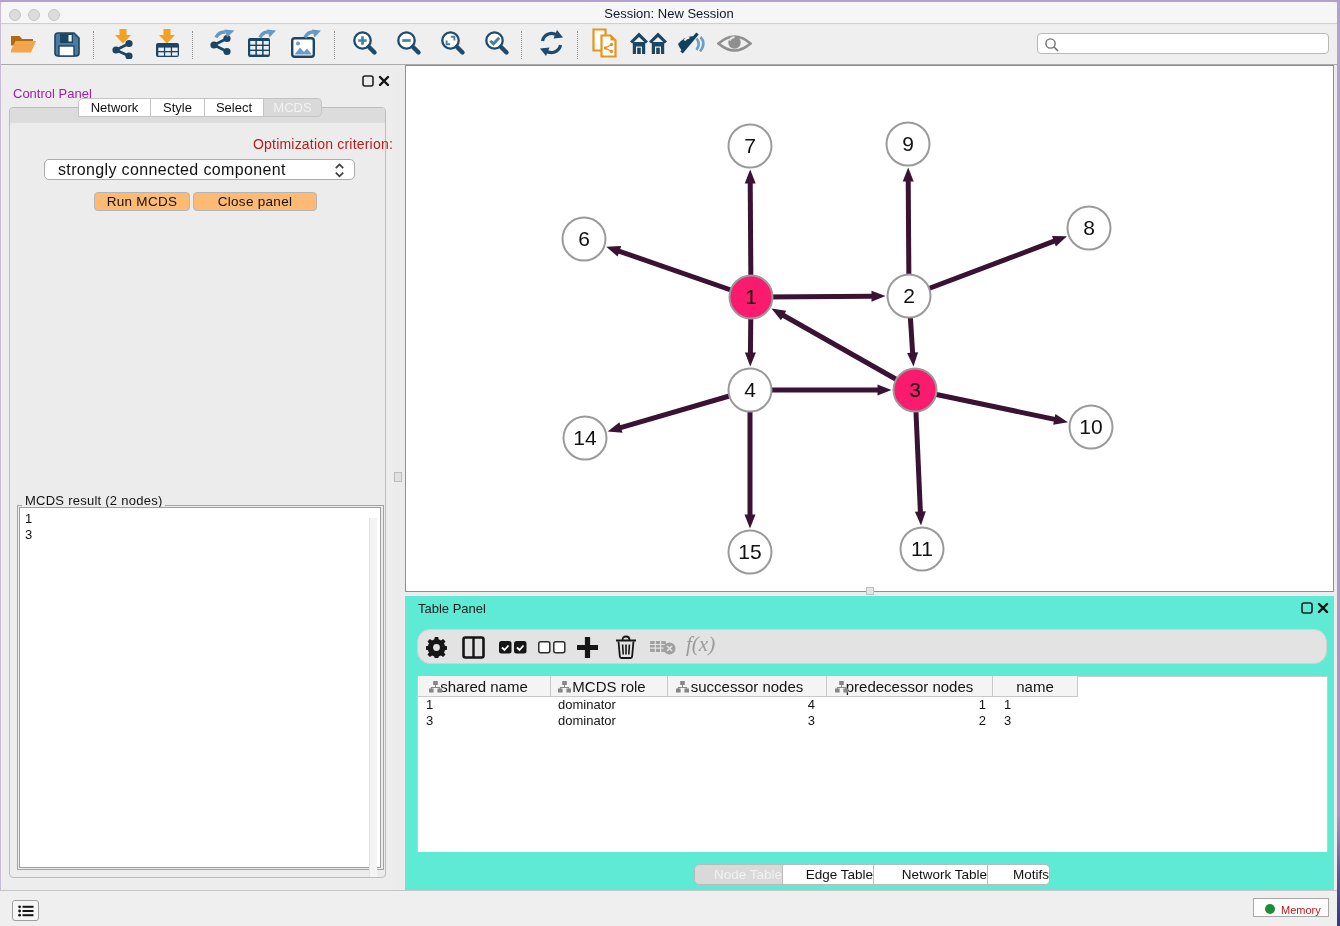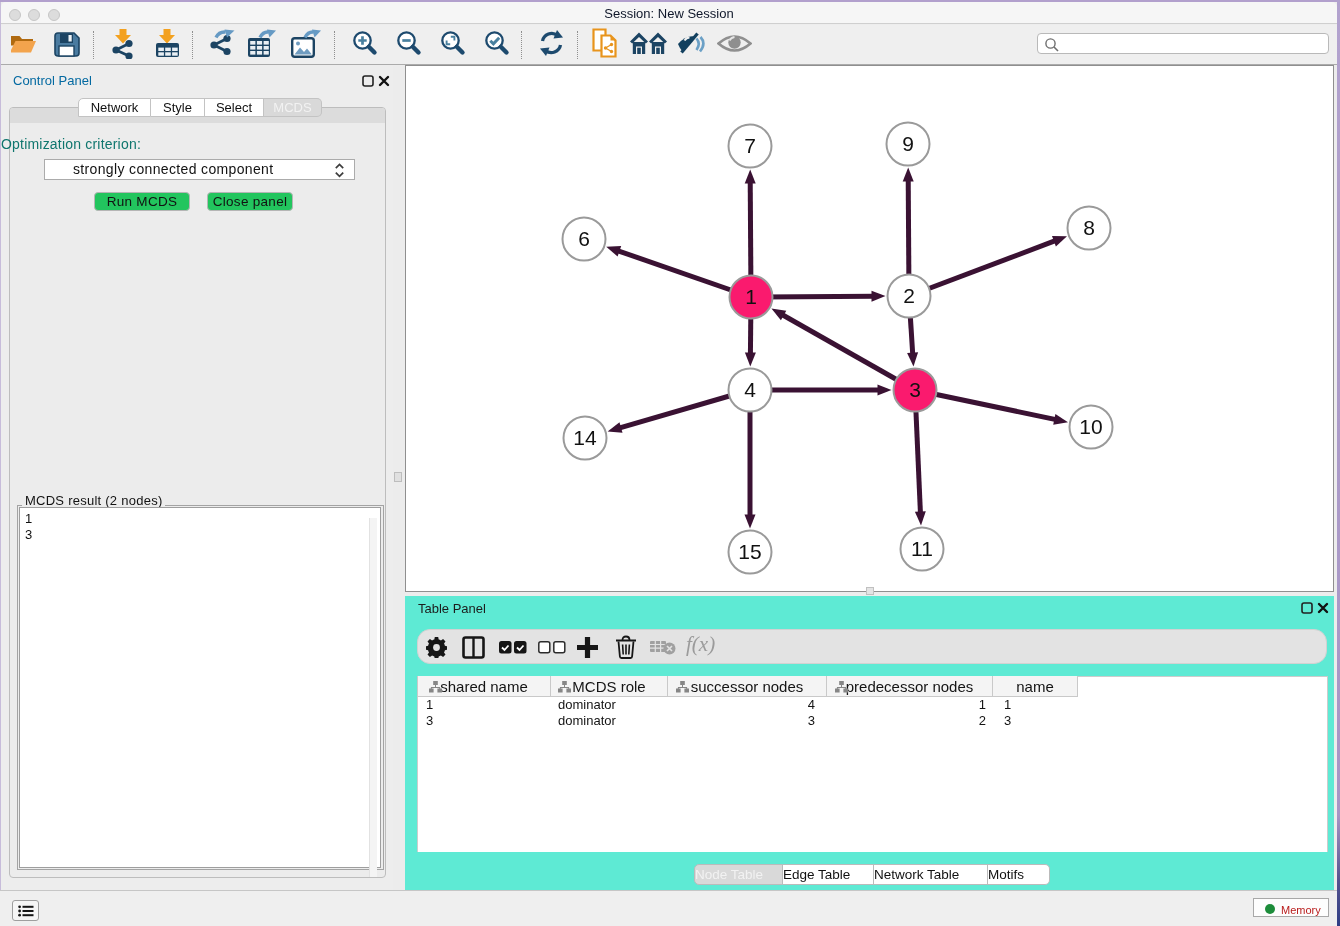--- a/index.html
+++ b/index.html
@@ -12,47 +12,47 @@
 #titlebar{left:1px;top:2px;width:1336px;height:22px;background:#f6f6f6;border-bottom:1px solid #cfcfcf;border-radius:5px 5px 0 0}
 .tl{width:12px;height:12px;border-radius:50%;background:#dcdcdc;border:1px solid #c6c6c6;position:absolute;top:7px}
 #wtitle{position:absolute;top:4px;width:100%;text-align:center;font-size:13px;color:#0f172a}
 
 #toolbar{left:1px;top:25px;width:1336px;height:40px;background:#efefef;border-bottom:1px solid #ababab}
 .sep{position:absolute;top:6px;height:28px;width:1px;border-left:1px dotted #8f8f8f}
 .ticon{position:absolute;top:6px}
 #searchbox{position:absolute;left:1036px;top:8px;width:292px;height:21px;background:#fff;border:1px solid #b9b9b9;border-radius:4px}
 
 #cpanel{left:1px;top:66px;width:392px;height:824px;background:#ededed}
-#cp-title{position:absolute;left:12px;top:7px;font-size:13px;color:#0369a1}
+#cp-title{position:absolute;left:12px;top:20px;font-size:13px;color:#a21caf}
 .hdr-ico{position:absolute;top:9px}
 .tab{position:absolute;top:32px;height:19px;background:#fff;border:1px solid #c3c3c3;font-size:13px;color:#111;text-align:center;line-height:18px}
 #tabbox{position:absolute;left:8px;top:41px;width:377px;height:771px;border:1px solid #bdbdbd;border-radius:4px;background:#ececec;overflow:hidden}
 #tabbox-band{position:absolute;left:0;top:0;width:100%;height:15px;background:#dcdcdc}
-#optlabel{position:absolute;left:0;top:70px;width:100%;text-align:left;font-size:14px;letter-spacing:0.2px;color:#0f766e}
-#selbox{position:absolute;left:43px;top:93px;width:311px;height:21px;background:#fff;border:1px solid #ababab;border-radius:0;font-size:14px;letter-spacing:0.35px;color:#121212;line-height:19px;padding-left:28px}
-.btn{position:absolute;top:126px;height:19px;background:#22c55e;border:1px solid #b5b5b5;border-radius:4px;font-size:13.5px;letter-spacing:0.3px;color:#121212;text-align:center;line-height:17px}
+#optlabel{position:absolute;left:0;top:70px;width:100%;text-align:right;font-size:14px;letter-spacing:0.2px;color:#b91c1c}
+#selbox{position:absolute;left:43px;top:93px;width:311px;height:21px;background:#fff;border:1px solid #ababab;border-radius:5px;font-size:16px;letter-spacing:0.35px;color:#121212;line-height:19px;padding-left:13px}
+.btn{position:absolute;top:126px;height:19px;background:#fdba74;border:1px solid #b5b5b5;border-radius:4px;font-size:13.5px;letter-spacing:0.3px;color:#121212;text-align:center;line-height:17px}
 #fieldset{position:absolute;left:16px;top:432px;width:367px;height:372px}
 #fs-border{position:absolute;left:0;top:7px;width:100%;height:365px;border:1px solid #a3a3a3}
 #fs-legend{position:absolute;left:5px;top:-5px;background:#ececec;padding:0 3px;font-size:13px;letter-spacing:0.25px;color:#131313}
 #fs-area{position:absolute;left:2px;top:9px;width:362px;height:361px;background:#fff;border:1px solid #9e9e9e;font-size:13px;color:#111;line-height:16px;padding:3px 0 0 5px}
 #fs-scroll{position:absolute;right:3px;top:10px;width:8px;height:359px;background:#f4f4f4;border-left:1px solid #e2e2e2}
 
 #netwin{left:405px;top:65px;width:929px;height:527px;border:1px solid #8f8f8f;background:#fff}
 #nw-titlebar{position:absolute;left:0;top:0;width:100%;height:21px;background:linear-gradient(#f4f4f4,#dcdcdc);border-bottom:1px solid #9f9f9f}
 #nw-title{position:absolute;top:3px;width:100%;text-align:center;font-size:13.5px;font-weight:700;letter-spacing:0.3px;color:#1a1a1a}
 .mtl{position:absolute;top:3.5px;width:13px;height:13px;border-radius:50%}
 #canvas{position:absolute;left:0;top:21px;width:927px;height:504px;background:#fff}
 
 #tpanel{left:405px;top:596px;width:929px;height:294px;background:#5eead4}
 #tp-title{position:absolute;left:13px;top:5px;font-size:13px;color:#1c1c1c}
 #tp-toolbar{position:absolute;left:12px;top:33px;width:910px;height:35px;background:#e3e3e3;border:1px solid #d2d2d2;border-radius:13px}
 #tbl-white{position:absolute;left:12px;top:80px;width:911px;height:176px;background:#fff;border:1px solid #cccccc;border-bottom:none}
 .th{position:absolute;top:0;height:21px;background:#f4f4f4;border-right:1px solid #c9c9c9;border-bottom:1px solid #c9c9c9;font-size:15px;color:#141414;text-align:center;line-height:21px}
 .td{position:absolute;font-size:13px;color:#141414;height:16px;line-height:16px}
-.btab{position:absolute;top:268px;height:21px;background:#fff;border:1px solid #bbbbbb;border-radius:5px;font-size:13.5px;color:#111;text-align:left;line-height:19px}
+.btab{position:absolute;top:268px;height:21px;background:#fff;border:1px solid #bbbbbb;border-radius:5px;font-size:13.5px;color:#111;text-align:right;line-height:19px}
 
 #statusbar{left:0;top:890px;width:1340px;height:36px;background:#efefef;border-top:1px solid #c6c6c6}
 #listbtn{position:absolute;left:12px;top:9px;width:27px;height:21px;background:#f6f6f6;border:1px solid #9e9e9e;border-radius:3px}
 #membtn{position:absolute;left:1253px;top:7px;width:76px;height:19px;background:#fdfdfd;border:1px solid #a8a8a8;font-size:11px;color:#b91c1c;line-height:22px}
 </style></head>
 <body>
 <div class="abs" id="pframe-left"></div>
 <div class="abs" id="titlebar">
   <div class="tl" style="left:8px"></div>
     <div class="tl" style="left:27px"></div>
@@ -217,21 +217,21 @@
   <div class="tab" style="left:150px;width:54px;border-left:none">Style</div>
   <div class="tab" style="left:204px;width:59px;border-left:none">Select</div>
   <div class="tab" style="left:263px;width:58px;border-left:none;background:#d9d9d9;color:#f2f2f2;border-radius:0 5px 5px 0">MCDS</div>
   <div id="optlabel">Optimization criterion:</div>
   <div id="selbox">strongly connected component
     <svg style="position:absolute;right:9px;top:3px" width="11" height="15" viewBox="0 0 11 15">
         <path d="M1.8 5.2 L5.5 1.4 L9.2 5.2 M1.8 9.6 L5.5 13.4 L9.2 9.6" fill="none" stroke="#3d3d3d" stroke-width="1.7"></path>
       </svg>
   </div>
   <div class="btn" style="left:93px;width:96px">Run MCDS</div>
-  <div class="btn" style="left:206px;width:86px">Close panel</div>
+  <div class="btn" style="left:192px;width:124px">Close panel</div>
   <div id="fieldset">
     <div id="fs-border"></div>
     <div id="fs-legend">MCDS result (2 nodes)</div>
     <div id="fs-area">1<br>3<div id="fs-scroll"></div></div>
   </div>
 </div>
 <div class="abs" style="left:393px;top:66px;width:12px;height:824px;background:#ececec"></div>
 <div class="abs" style="left:394px;top:472px;width:8px;height:10px;background:#e0e0e0;border:1px solid #bdbdbd"></div>
 <div class="abs" id="netwin">
   <div id="canvas">

